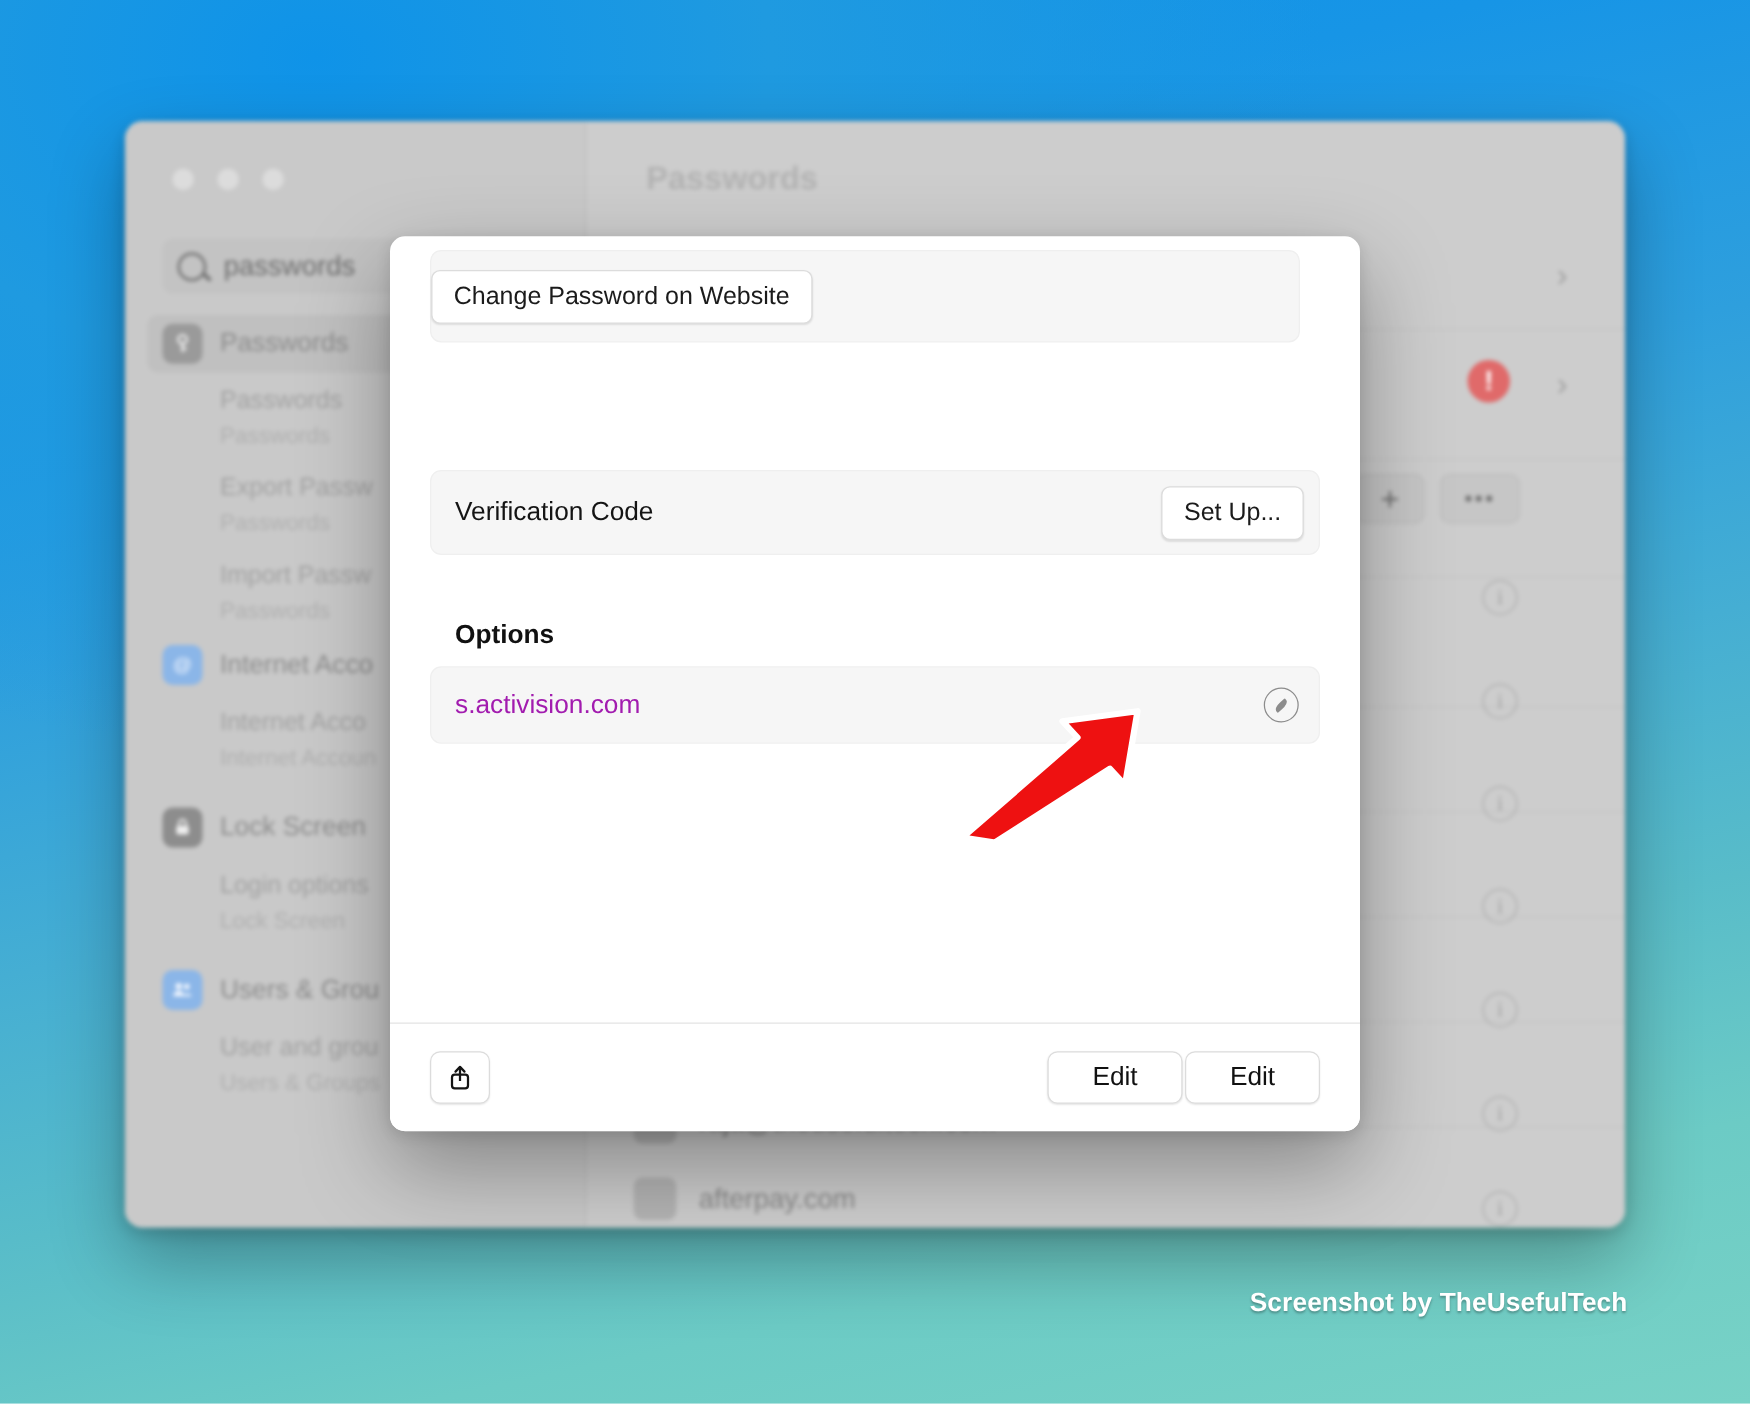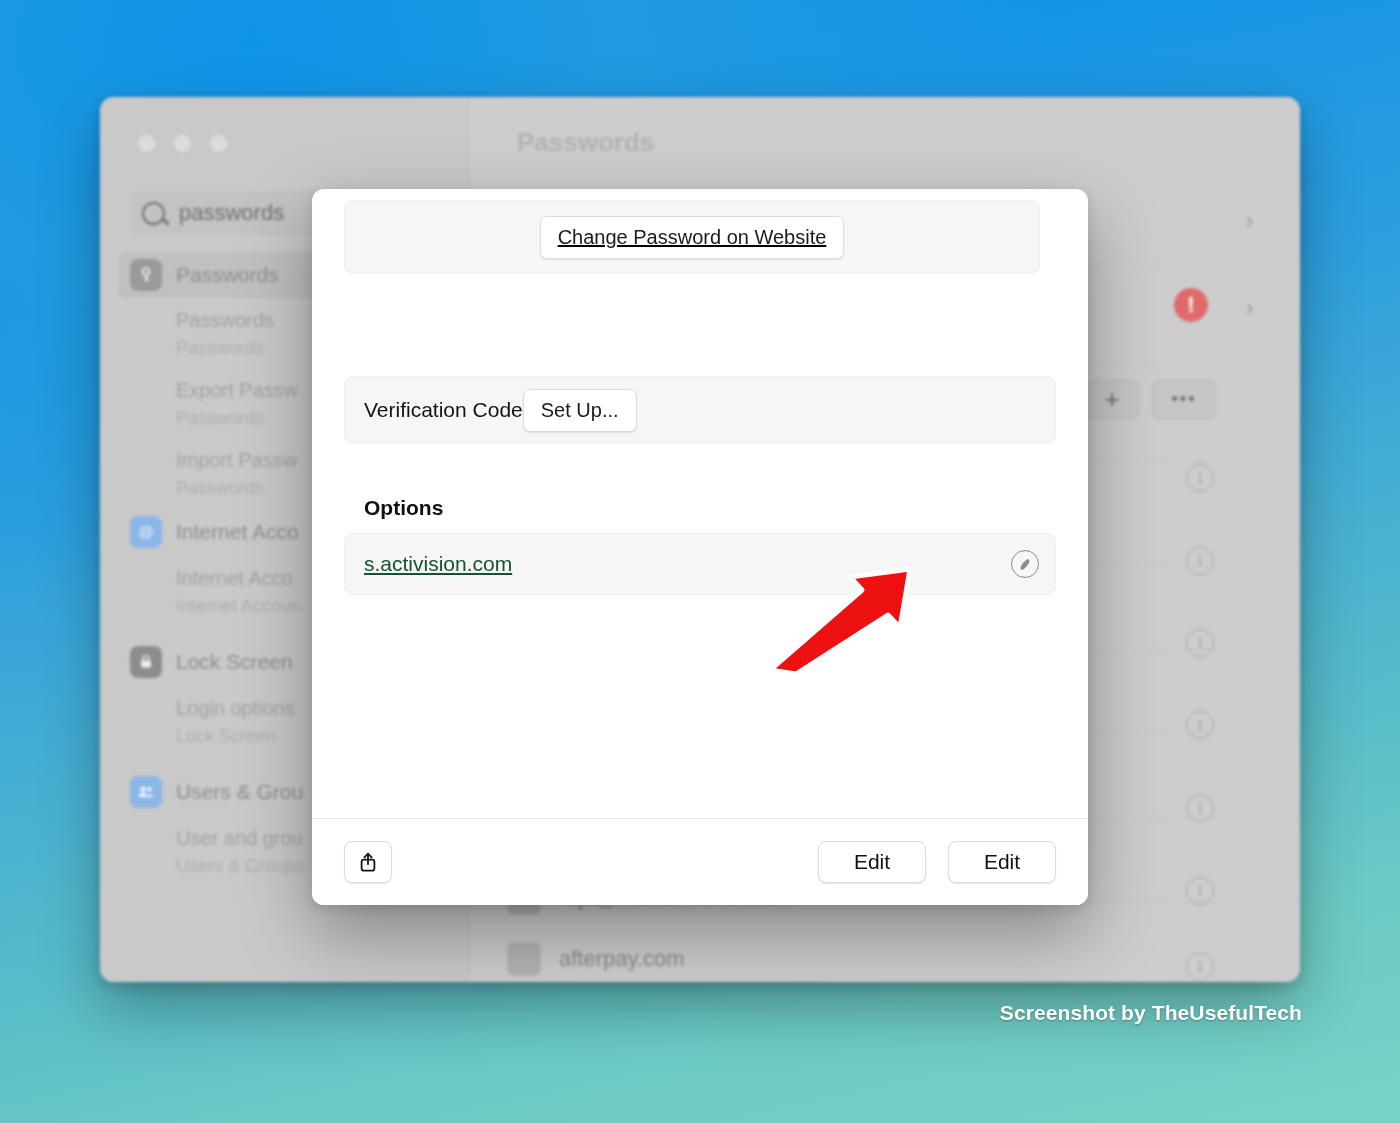--- a/index.html
+++ b/index.html
@@ -214,23 +214,22 @@
   .field-card {
     background: #f6f6f6;
     border: 1px solid #efefef;
     border-radius: 9px;
   }
   .top-card {
     margin: 11px 48px 0 32px;
     height: 72px;
     display: flex;
     align-items: center;
-    justify-content: center;
-    position: relative;
-    text-decoration: underline;
+    justify-content: flex-start;
+    position: relative;
   }
   .wbtn {
     background: #ffffff;
     border: 1px solid #dcdcdc;
     border-radius: 7px;
     box-shadow: 0 1px 1.5px rgba(0,0,0,0.10);
     font-size: 20px;
     color: #1b1b1b;
     padding: 9px 17px;
     font-family: "Liberation Sans", sans-serif;
@@ -250,33 +249,33 @@
     font-size: 21px;
     color: #b6b6b6;
   }
   .opt-row {
     margin: 0 32px;
     height: 68px;
     display: flex;
     align-items: center;
     padding: 0 12px 0 19px;
     box-sizing: border-box;
-    justify-content: flex-start;
+    justify-content: space-between;
   }
   .opt-row .lbl { font-size: 21px; color: #141414; }
   .site-row {
     margin: 0 32px;
     height: 62px;
     display: flex;
     align-items: center;
     padding: 0 16px 0 19px;
     box-sizing: border-box;
     justify-content: space-between;
   }
-  .site-row .val { font-size: 21px; color: #14532d; text-decoration: underline; }
+  .site-row .val { font-size: 21px; color: #a21caf; }
   .compass {
     width: 26px; height: 26px;
     border-radius: 50%;
     border: 1.7px solid #8c8c8c;
     position: relative;
   }
   .compass:after {
     content:"";
     position:absolute;
     left: 50%; top: 50%;
@@ -297,21 +296,21 @@
     background: #fff;
   }
   .share-btn {
     width: 46px; height: 40px;
     background: #fff;
     border: 1px solid #dcdcdc;
     border-radius: 8px;
     box-shadow: 0 1px 1.5px rgba(0,0,0,0.10);
     display:flex; align-items:center; justify-content:center;
   }
-  .footer-right { display: flex; gap: 22px; padding-left: 17px; }
+  .footer-right { display: flex; gap: 2px; padding-left: 17px; }
   .footer-btn {
     background: #ffffff;
     border: 1px solid #dcdcdc;
     border-radius: 8px;
     box-shadow: 0 1px 1.5px rgba(0,0,0,0.10);
     font-size: 21px;
     color: #111;
     width: 108px;
     height: 42px;
     font-family: "Liberation Sans", sans-serif;
@@ -325,21 +324,21 @@
     top: 556px;
     width: 170px;
     height: 122px;
     pointer-events: none;
   }
 
   
   #watermark {
     position: absolute;
     right: 98px;
-    top: 1001px;
+    top: 1031px;
     font-size: 21px;
     font-weight: 700;
     color: #ffffff;
     text-shadow: 0 1px 2px rgba(0,0,0,0.30);
     letter-spacing: 0.1px;
   }
 </style>
 </head>
 <body>
 

